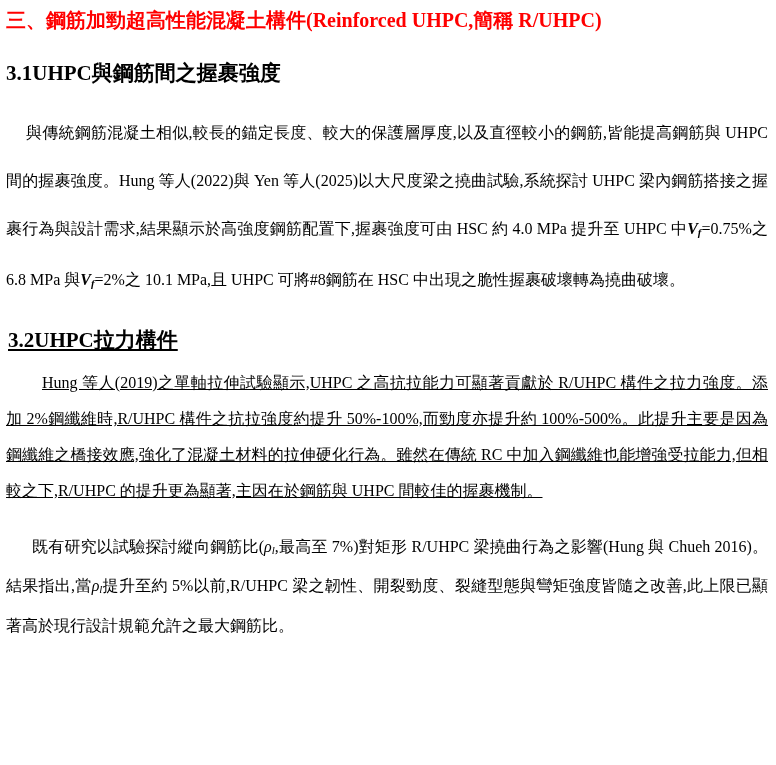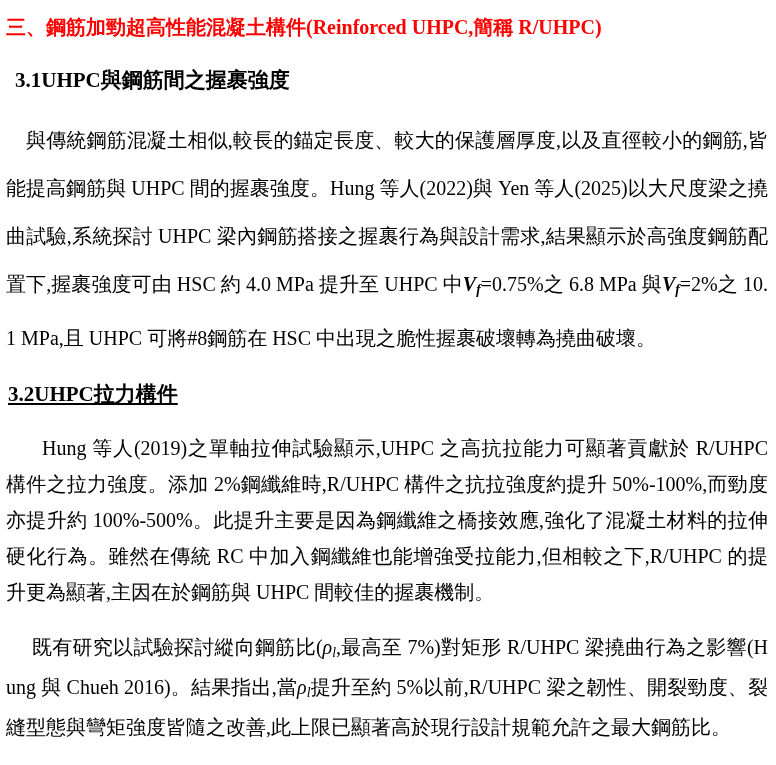--- a/index.html
+++ b/index.html
@@ -11,56 +11,57 @@
   body {
     width: 776px;
     height: 765px;
     font-family: "Liberation Serif", "DejaVu Serif", serif;
     color: #000000;
   }
   .page {
     box-sizing: border-box;
     width: 776px;
     height: 765px;
-    padding: 14px 8px 0 6px;
+    padding: 7px 8px 0 6px;
   }
   .doc-title {
     color: #ff0000;
     font-size: 20px;
     font-weight: bold;
     line-height: 26px;
     margin: 0;
     white-space: nowrap;
   }
   .sec-heading {
     font-size: 21px;
     font-weight: bold;
     line-height: 24px;
-    margin: 9px;
+    margin: 0;
     white-space: nowrap;
   }
   .h-31 { margin-top: 28px; }
   .h-32 { margin-top: 20px; margin-left: 2px; text-decoration: underline; }
   .h-33 { margin-top: 20px; margin-left: 8px; }
   .body-par {
-    font-size: 20px;
+    font-size: 16px;
     margin: 0;
     text-align: justify;
     text-align-last: left;
     word-break: break-all;
   }
   .par-1 {
     margin-top: 24px;
     line-height: 48px;
     text-indent: 20px;
   }
   .par-2 {
-    margin-top: 24px;
+    margin-top: 13px;
     line-height: 36px;
     text-indent: 36px;
+    text-decoration: underline;
   }
   .par-3 {
     margin-top: 20px;
     line-height: 35px;
     text-indent: 26px;
   }
   
   .seg-bi  { font-style: italic; font-weight: bold; }
   .seg-i   { font-style: italic; }
   .seg-bisub {

